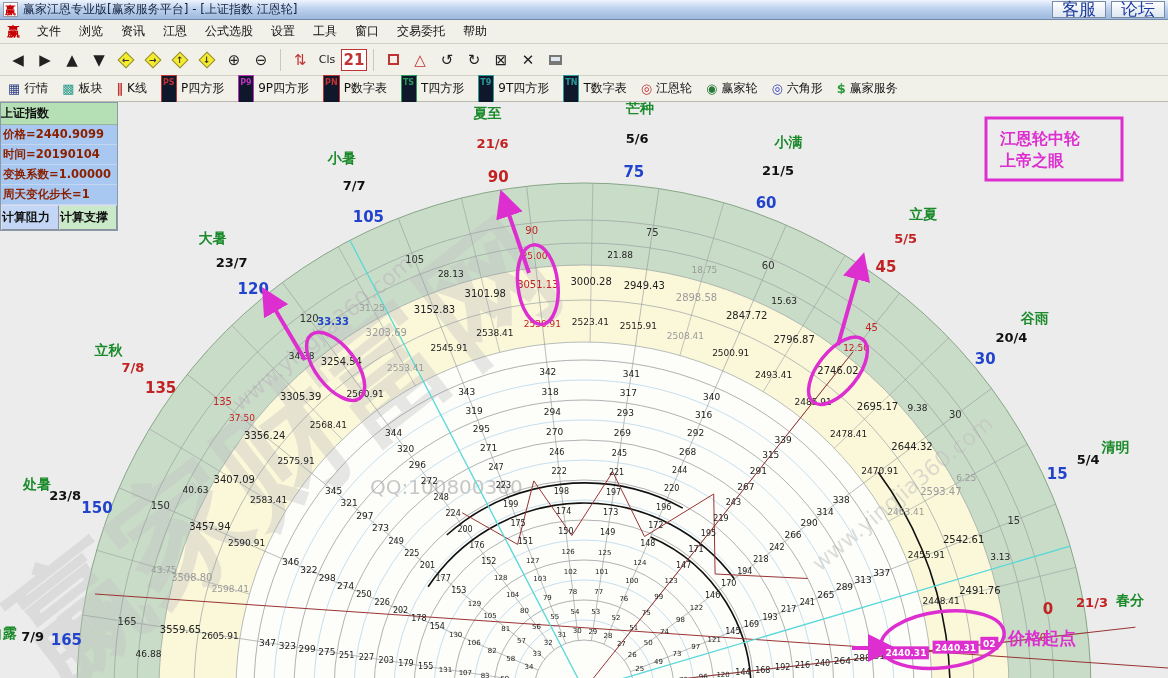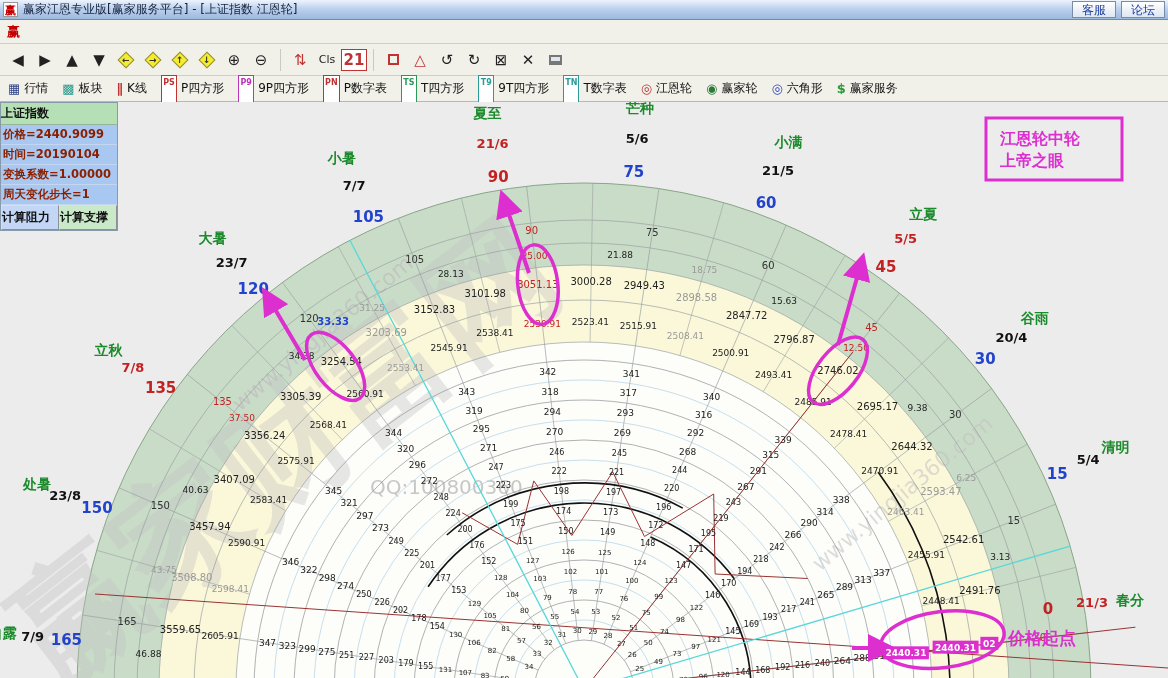--- a/index.html
+++ b/index.html
@@ -2,36 +2,36 @@
 <html><head>
 <meta charset="utf-8">
 <style>
   *{margin:0;padding:0;box-sizing:border-box}
   html,body{width:1168px;height:678px;overflow:hidden}
   body{font-family:"DejaVu Sans","Liberation Sans",sans-serif;font-size:12px;background:#ececec;color:#111}
   
   .titlebar{height:20px;background:linear-gradient(#eef4fd,#bdd2ee 45%,#9db9dd);display:flex;align-items:center;padding:0 3px;border-bottom:1px solid #7388aa}
   .title-logo{width:15px;height:15px;background:#fff;color:#c40000;font-weight:bold;font-size:11px;text-align:center;line-height:15px;border:1px solid #999;margin-right:5px}
   .title-text{flex:1;font-weight:normal;font-size:12px;color:#16233f;white-space:nowrap}
-  .tb-btn{background:linear-gradient(#ffffff,#dde6f2);border:1px solid #7b8ba3;color:#1a3a9c;font-size:12px;padding:0 9px;margin-left:5px;height:17px;line-height:16px;cursor:pointer}
+  .tb-btn{background:linear-gradient(#ffffff,#dde6f2);border:1px solid #7b8ba3;color:#1a3a9c;font-size:17px;padding:0 9px;margin-left:5px;height:17px;line-height:16px;cursor:pointer}
   .menubar{height:24px;background:#f1f0e9;display:flex;align-items:center;border-bottom:1px solid #cfcfc6;padding:0 3px}
   .menu-logo{color:#c40000;font-weight:bold;margin:0 8px 0 4px;font-size:13px}
   .menu-item{padding:3px 9px;cursor:pointer;white-space:nowrap}
   
   .toolbar1{height:32px;background:#f1f0e9;border-bottom:1px solid #cfcfc6;display:flex;align-items:center;padding:0 6px;gap:3px}
   .t1{width:24px;height:24px;display:flex;align-items:center;justify-content:center;font-size:15px;color:#222;cursor:pointer;border:1px solid transparent}
   .t1 .diamond{width:12px;height:12px;background:#f6ec2e;border:1px solid #8f8a40;transform:rotate(45deg);display:flex;align-items:center;justify-content:center}
   .t1 .diamond span{transform:rotate(-45deg);font-size:9px;color:#333;font-weight:bold}
   .t1 .cal{border:1px solid #c03333;color:#c03333;font-size:15px;font-weight:bold;padding:1px 2px;background:#fff}
   .t1 .sq{width:11px;height:11px;border:2px solid #c03333}
   .t1 .scr{width:13px;height:10px;border:2px solid #777;border-bottom-width:4px;background:#dfe6ee}
   .tsep{width:1px;height:22px;background:#c9c9bf;margin:0 4px}
   .toolbar2{height:26px;background:#f1f0e9;border-bottom:1px solid #b9b9b0;display:flex;align-items:center;padding:0 8px;gap:14px}
   .t2{display:flex;align-items:center;gap:4px;cursor:pointer;white-space:nowrap;font-size:12px;color:#111}
-  .chip{display:inline-block;min-width:16px;height:28px;border:1px solid;font-size:8px;font-weight:bold;line-height:13px;text-align:center;background:#ffffff;padding:0 1px}
+  .chip{display:inline-block;min-width:16px;height:28px;border:1px solid;font-size:8px;font-weight:bold;line-height:13px;text-align:left;background:#0f172a;padding:0 1px}
   .gicon{font-size:13px;font-weight:bold;line-height:14px}
   
   .main{position:relative;width:1168px;height:576px;background:#ececec;overflow:hidden}
   #wheel{position:absolute;left:0;top:0}
   .left-panel{position:absolute;left:0;top:0;width:118px;z-index:5;font-size:12px;border:1px solid #8899aa;background:#cfd8e8}
   .lp-title{background:#b5dfb5;font-weight:bold;padding:2px 0;border-bottom:1px solid #9ab49a;color:#111}
   .lp-row{background:#a9c8f1;border-bottom:1px solid #c4d6f0;color:#8b2000;font-weight:bold;padding:2px 2px;white-space:nowrap;overflow:hidden;font-size:11.5px}
   .lp-btns{display:flex}
   .lp-btn{flex:1;text-align:left;padding:3px 0;font-weight:bold;cursor:pointer;border:1px outset #dde}
   .lp-btn.b1{background:#c3d6f6;color:#111}
@@ -42,20 +42,21 @@
 
 <div class="titlebar">
   <div class="title-logo">赢</div>
   <div class="title-text">赢家江恩专业版[赢家服务平台] - [上证指数 江恩轮]</div>
   <button class="tb-btn">客服</button>
   <button class="tb-btn">论坛</button>
 </div>
 
 <div class="menubar">
   <span class="menu-logo">赢</span>
+  <span id="menu-items"><span class="menu-item">文件</span><span class="menu-item">浏览</span><span class="menu-item">资讯</span><span class="menu-item">江恩</span><span class="menu-item">公式选股</span><span class="menu-item">设置</span><span class="menu-item">工具</span><span class="menu-item">窗口</span><span class="menu-item">交易委托</span><span class="menu-item">帮助</span></span>
 </div>
 
 <div class="toolbar1" id="toolbar1">
     <div class="t1">◀</div>
     <div class="t1">▶</div>
     <div class="t1">▲</div>
     <div class="t1">▼</div>
     <div class="t1">
       <div class="diamond">
         <span>←</span>

